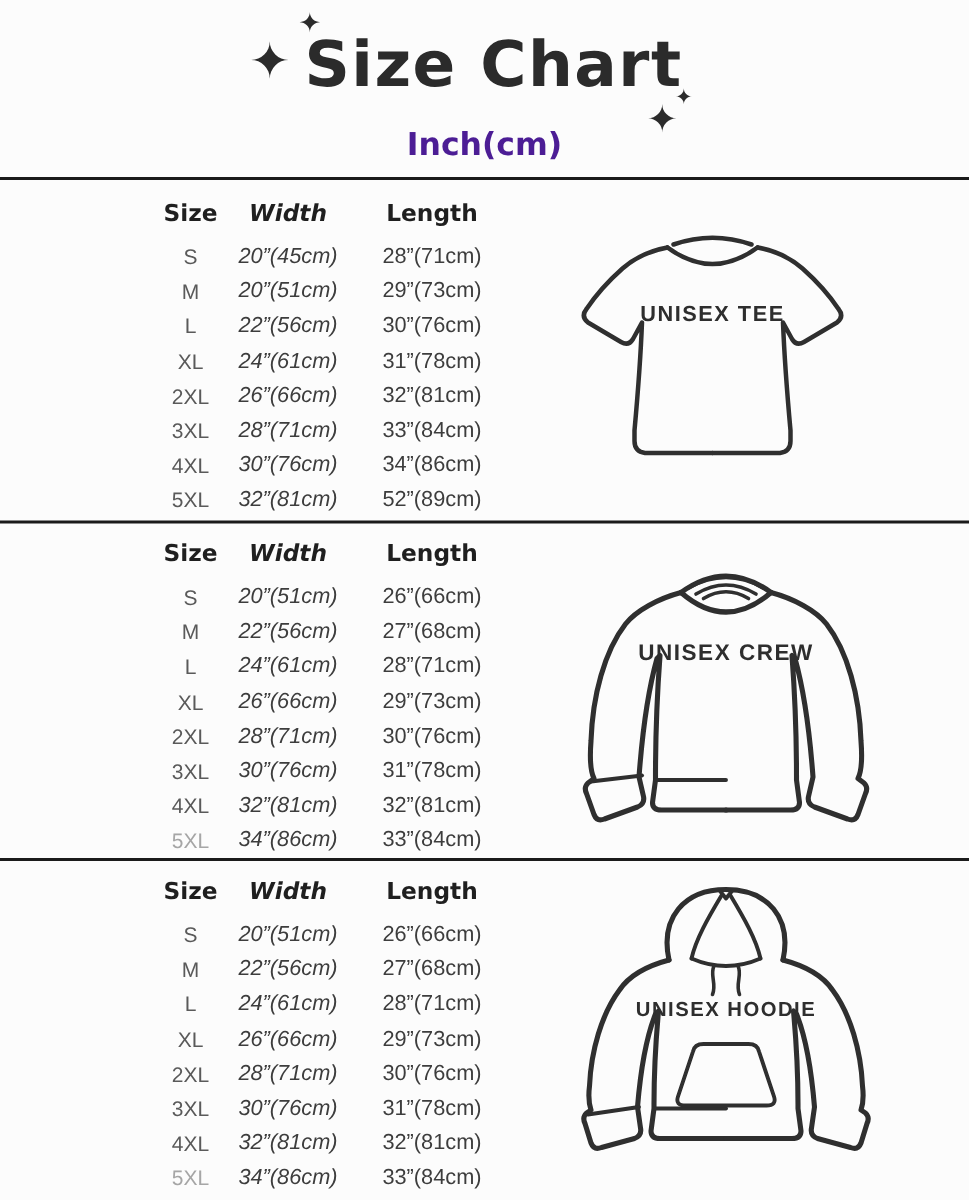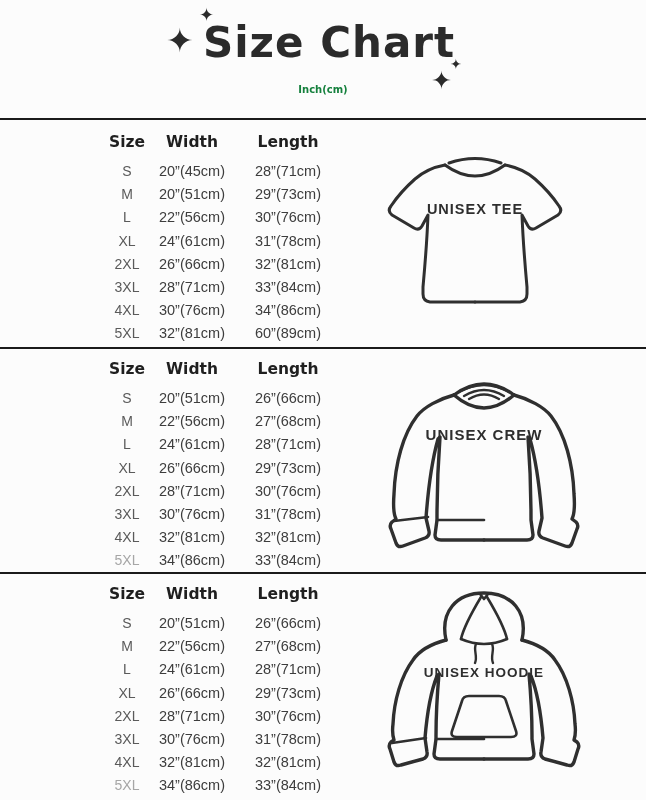--- a/index.html
+++ b/index.html
@@ -16,42 +16,42 @@
   .hdr{position:relative;height:118px;}
   .title{
     margin:0;position:absolute;left:0;right:0;top:18px;
     text-align:center;
     font-family:"DejaVu Sans",sans-serif;
     font-size:42px;font-weight:bold;color:#2b2b2b;letter-spacing:1px;padding-left:12px;
   }
   .subtitle{
     position:absolute;left:0;right:0;top:84px;text-align:center;
     font-family:"DejaVu Sans",sans-serif;
-    font-size:10px;font-weight:bold;color:#15803d;
+    font-size:21px;font-weight:bold;color:#4c1d95;
   }
   .sp{position:absolute;color:#2b2b2b;line-height:1;}
   .sp1{left:166px;top:24px;font-size:33px;}
   .sp2{left:199px;top:6px;font-size:18px;}
   .sp3{left:450px;top:57px;font-size:14px;}
   .sp4{left:431px;top:68px;font-size:25px;}
 
   
   .panel{position:relative;border-top:2px solid #1b1b1b;box-sizing:border-box;}
   .panel.tee-p{height:229px;}
   .panel.crew-p{height:225px;}
   .panel.hoodie-p{height:228px;}
 
   
   .size-table{position:absolute;left:103px;top:13px;}
   .crew-p .size-table,.hoodie-p .size-table{top:11px;}
   .thead,.trow{display:flex;text-align:center;}
   .thead{font-weight:bold;font-size:16px;color:#1f1f1f;height:25px;font-family:"DejaVu Sans",sans-serif;letter-spacing:0;}
   .thead .c{font-size:15.5px;}
   .c.size{width:48px;}
-  .c.width{width:74px;margin-left:4px;}
+  .c.width{width:74px;margin-left:4px;font-style:italic;}
   .c.length{width:82px;margin-left:18px;}
   .tbody{margin-top:2px;}
   .trow{height:23.2px;line-height:23.2px;font-size:14.5px;color:#3d3d3d;}
   .trow .size{color:#5a5a5a;font-size:14px;}
   .trow .size.muted{color:#a6a6a6;}
 
   
   svg.garment{position:absolute;}
   svg.garment path{stroke:#2f2f2f;fill:none;stroke-linecap:round;stroke-linejoin:round;}
   .tee-svg{left:383px;top:33px;width:184px;height:155px;}
@@ -132,21 +132,21 @@
 
           <div class="trow">
             <span class="c size">4XL</span>
             <span class="c width">30”(76cm)</span>
             <span class="c length">34”(86cm)</span>
           </div>
 
           <div class="trow">
             <span class="c size">5XL</span>
             <span class="c width">32”(81cm)</span>
-            <span class="c length">60”(89cm)</span>
+            <span class="c length">52”(89cm)</span>
           </div>
         </div>
     </div>
 
     <svg class="garment tee-svg" viewBox="0 0 184 155">
       <path id="teeHalf" d="M 62 12 C 51 14, 40 19, 32 26 C 23 34, 14 44, 8 53 Q 4 58, 9 62 L 31 75 Q 36 78, 39 73 L 45 62 C 44 88, 42 112, 40 134 L 40 141 Q 40 148, 47 149 L 92 149"></path>
       <use href="#teeHalf" transform="translate(184,0) scale(-1,1)"></use>
       <path d="M 66 10 Q 92 1, 118 10"></path>
       <path d="M 62 12 Q 92 34, 122 12"></path>
       <text class="glabel" x="92" y="61">UNISEX TEE</text>

